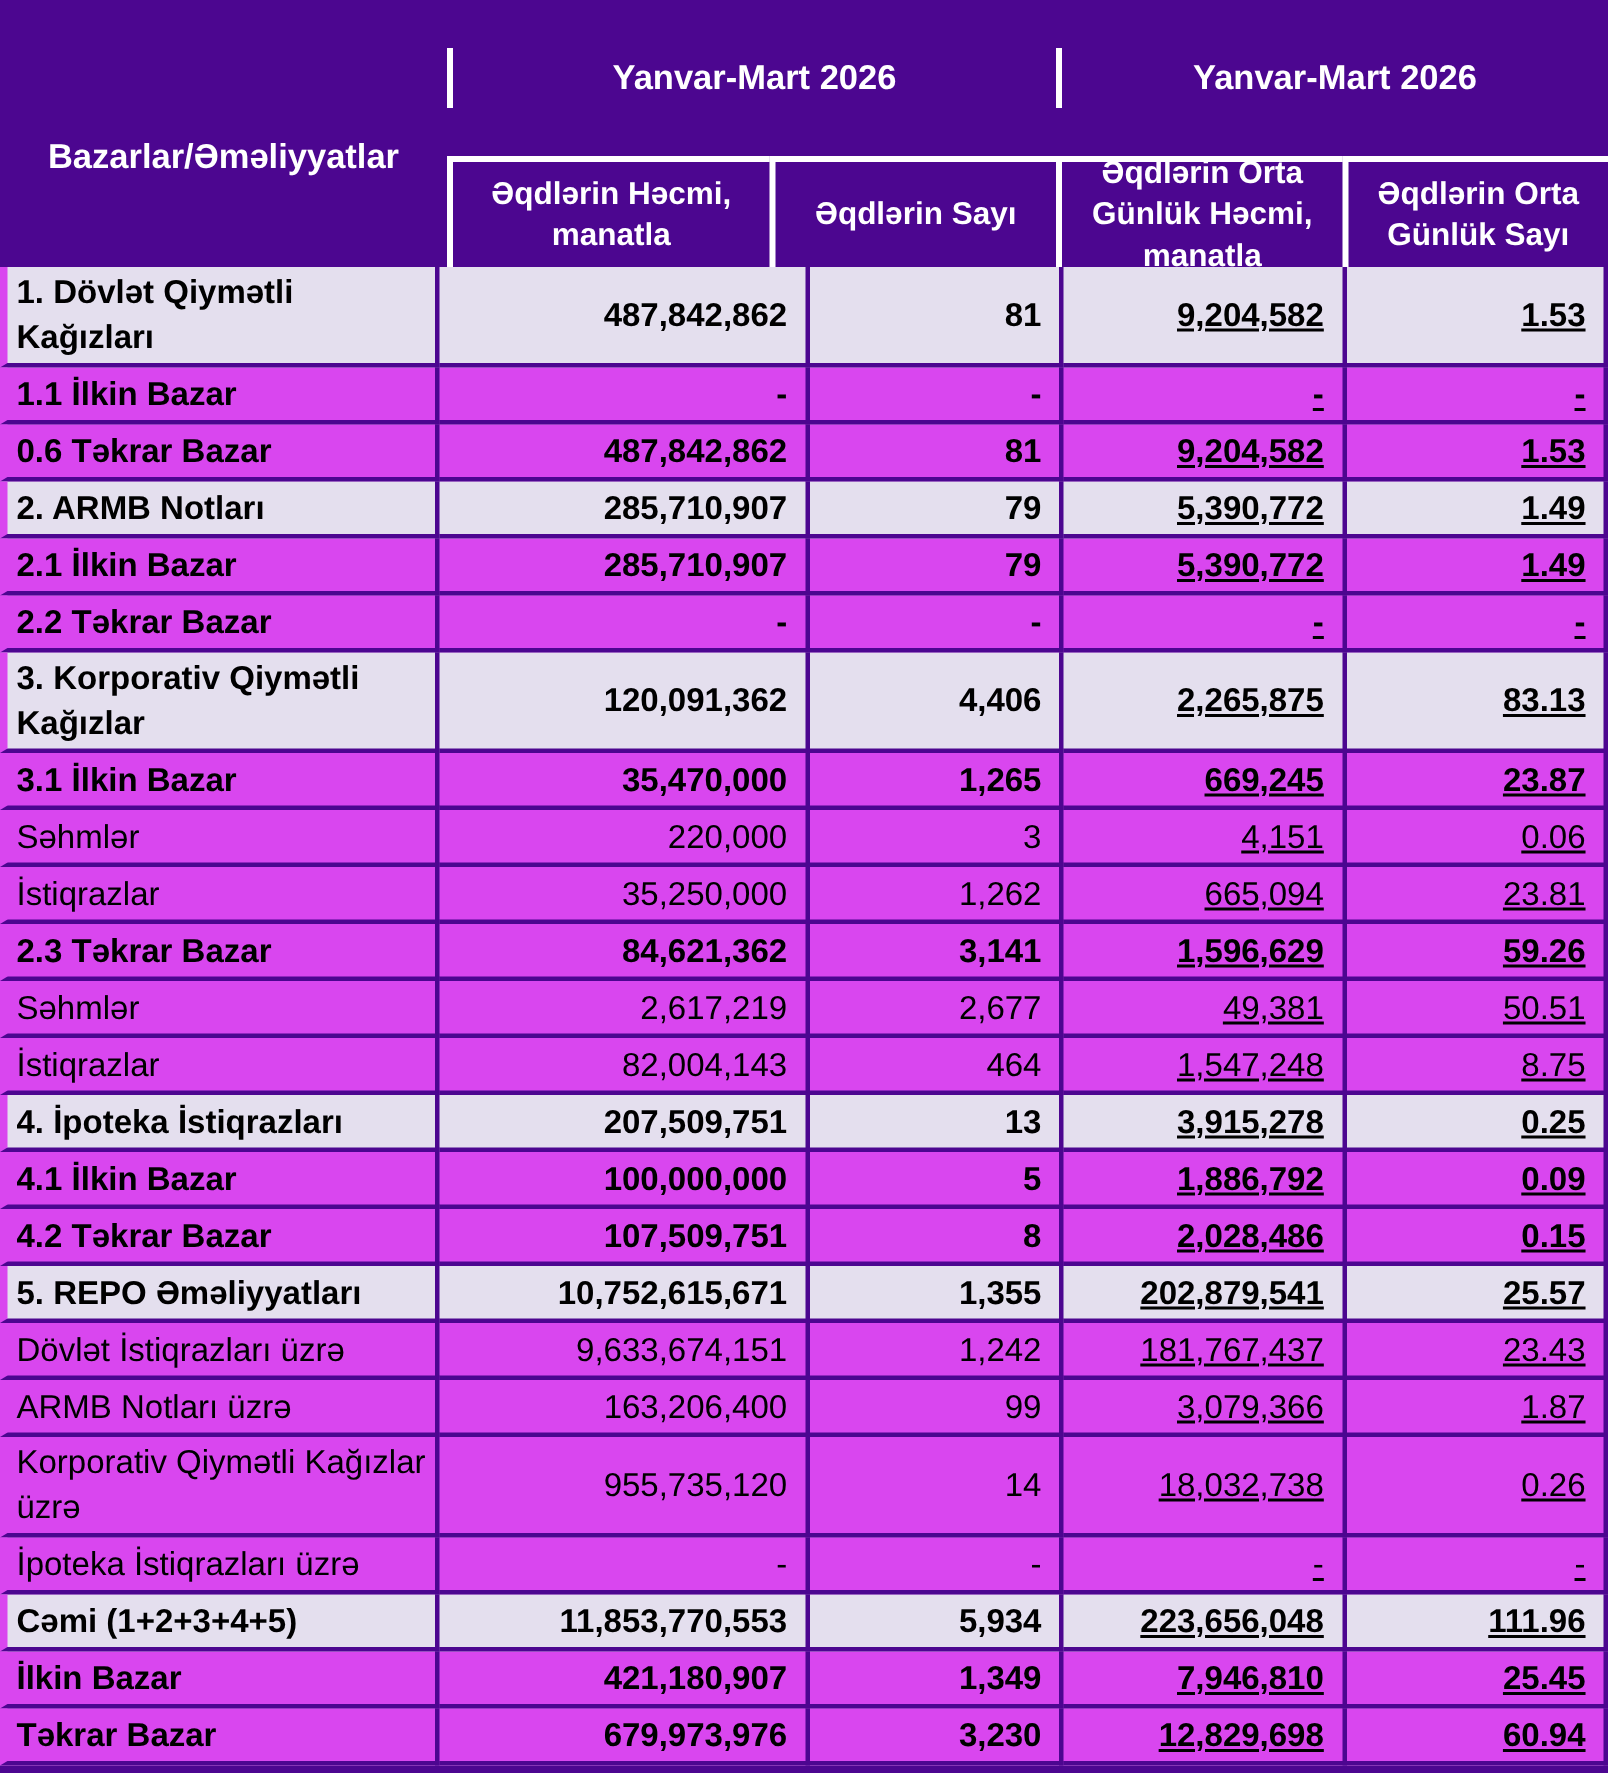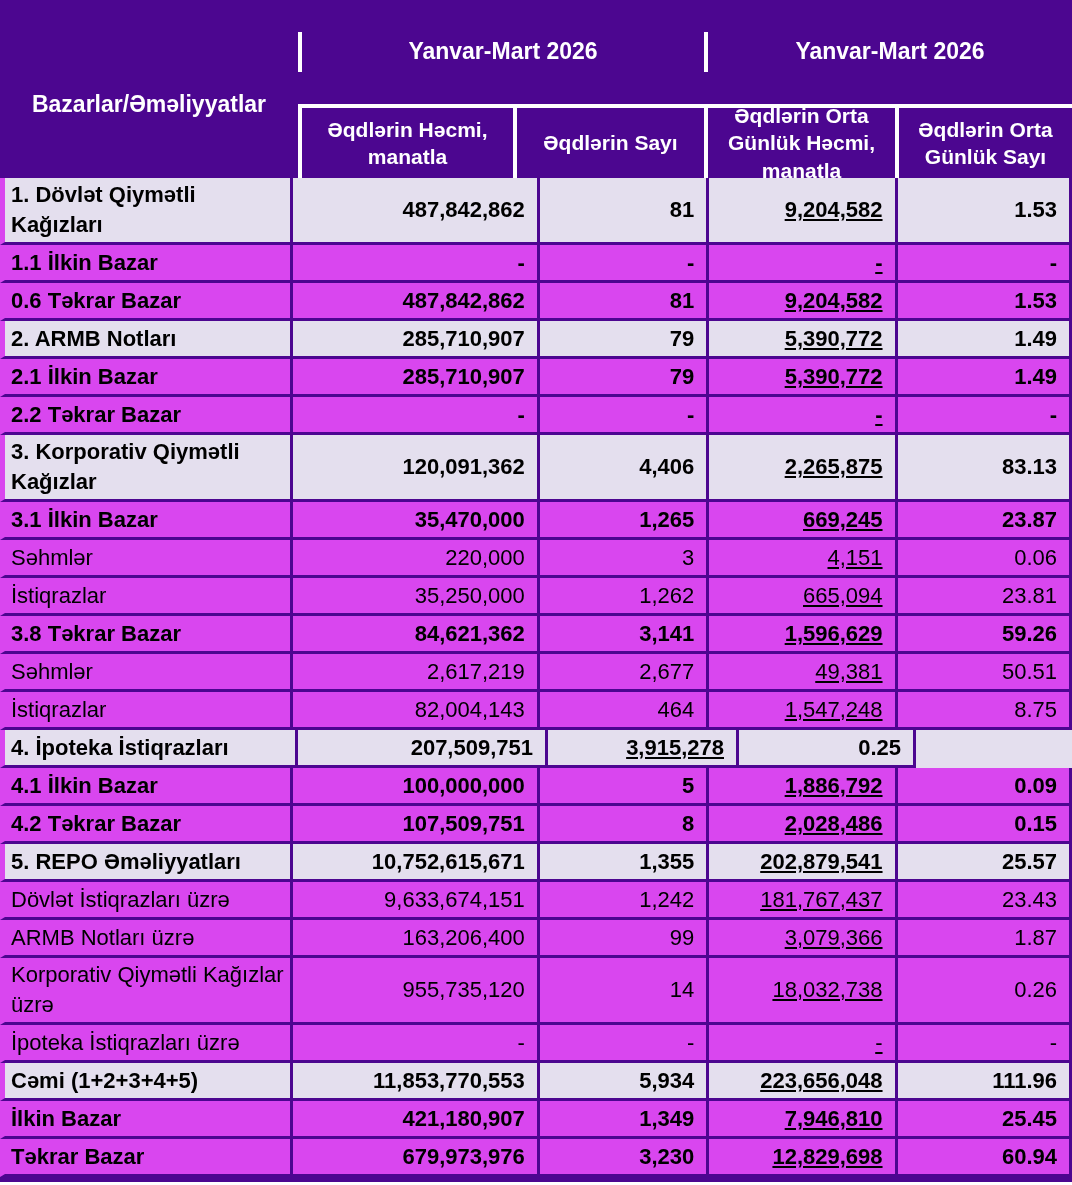--- a/index.html
+++ b/index.html
@@ -44,21 +44,21 @@
     font-weight: bold;
     padding: 2px 6px;
     line-height: 30px;
   }
   .trow.detail .cell { font-weight: normal; }
   .cell.label { width: 298px; border-left: 5px solid #d946ef; justify-content: flex-start; }
   .cell.num   { justify-content: flex-end; padding-right: 12px; }
   .cell.col0  { width: 250px; }
   .cell.col1  { width: 172px; }
   .cell.col2  { width: 191px; text-decoration: underline; }
-  .cell.col3  { width: 177px; }
+  .cell.col3  { width: 177px; text-decoration: underline; }
 </style>
 </head>
 <body>
 
 <div class="table-wrap">
   <div class="thead">
     <div class="hcell corner">Bazarlar/Əməliyyatlar</div>
     <div class="hcell group-a">Yanvar-Mart 2026</div>
     <div class="hcell group-b">Yanvar-Mart 2026</div>
     <div class="hcell subhead">Əqdlərin Həcmi, manatla</div>
@@ -131,21 +131,21 @@
         <div class="cell num col3">0.06</div>
       </div>
       <div class="trow detail">
         <div class="cell label">İstiqrazlar</div>
         <div class="cell num col0">35,250,000</div>
         <div class="cell num col1">1,262</div>
         <div class="cell num col2">665,094</div>
         <div class="cell num col3">23.81</div>
       </div>
       <div class="trow sub">
-        <div class="cell label">3.8 Təkrar Bazar</div>
+        <div class="cell label">2.3 Təkrar Bazar</div>
         <div class="cell num col0">84,621,362</div>
         <div class="cell num col1">3,141</div>
         <div class="cell num col2">1,596,629</div>
         <div class="cell num col3">59.26</div>
       </div>
       <div class="trow detail">
         <div class="cell label">Səhmlər</div>
         <div class="cell num col0">2,617,219</div>
         <div class="cell num col1">2,677</div>
         <div class="cell num col2">49,381</div>
@@ -154,20 +154,21 @@
       <div class="trow detail">
         <div class="cell label">İstiqrazlar</div>
         <div class="cell num col0">82,004,143</div>
         <div class="cell num col1">464</div>
         <div class="cell num col2">1,547,248</div>
         <div class="cell num col3">8.75</div>
       </div>
       <div class="trow section">
         <div class="cell label">4. İpoteka İstiqrazları</div>
         <div class="cell num col0">207,509,751</div>
+        <div class="cell num col1">13</div>
         <div class="cell num col2">3,915,278</div>
         <div class="cell num col3">0.25</div>
       </div>
       <div class="trow sub">
         <div class="cell label">4.1 İlkin Bazar</div>
         <div class="cell num col0">100,000,000</div>
         <div class="cell num col1">5</div>
         <div class="cell num col2">1,886,792</div>
         <div class="cell num col3">0.09</div>
       </div>

